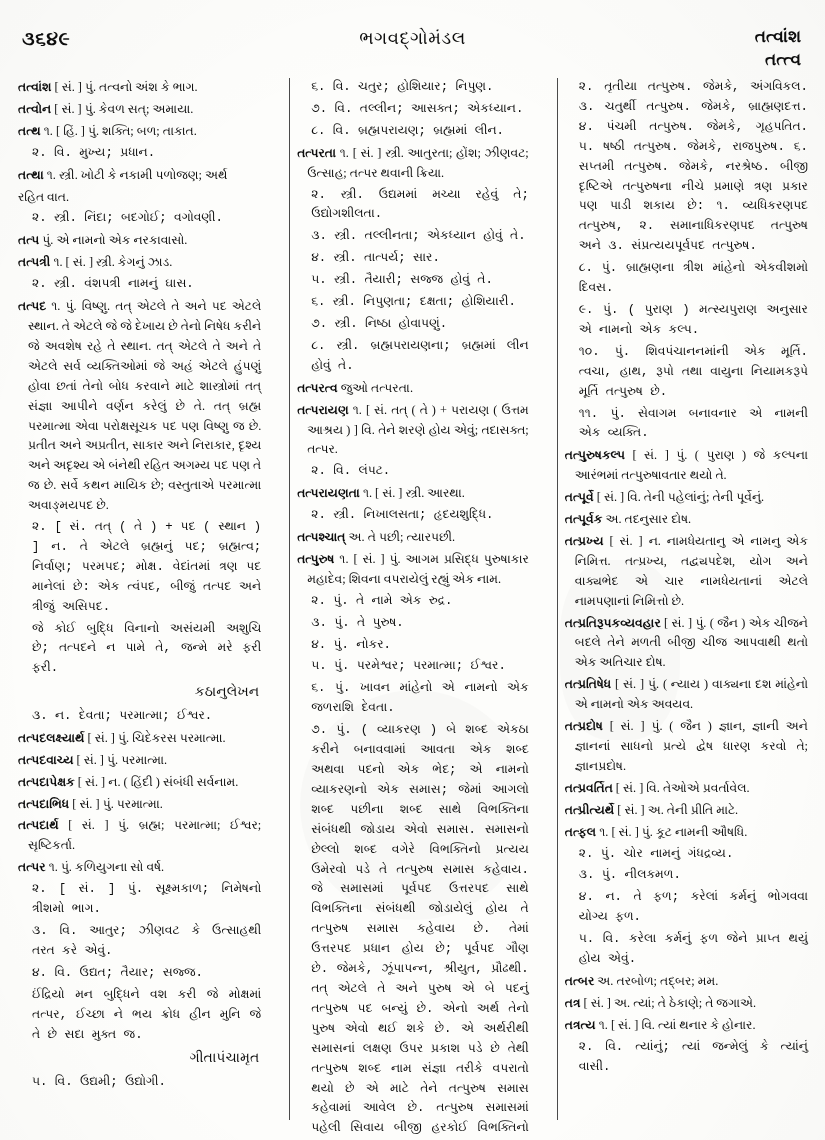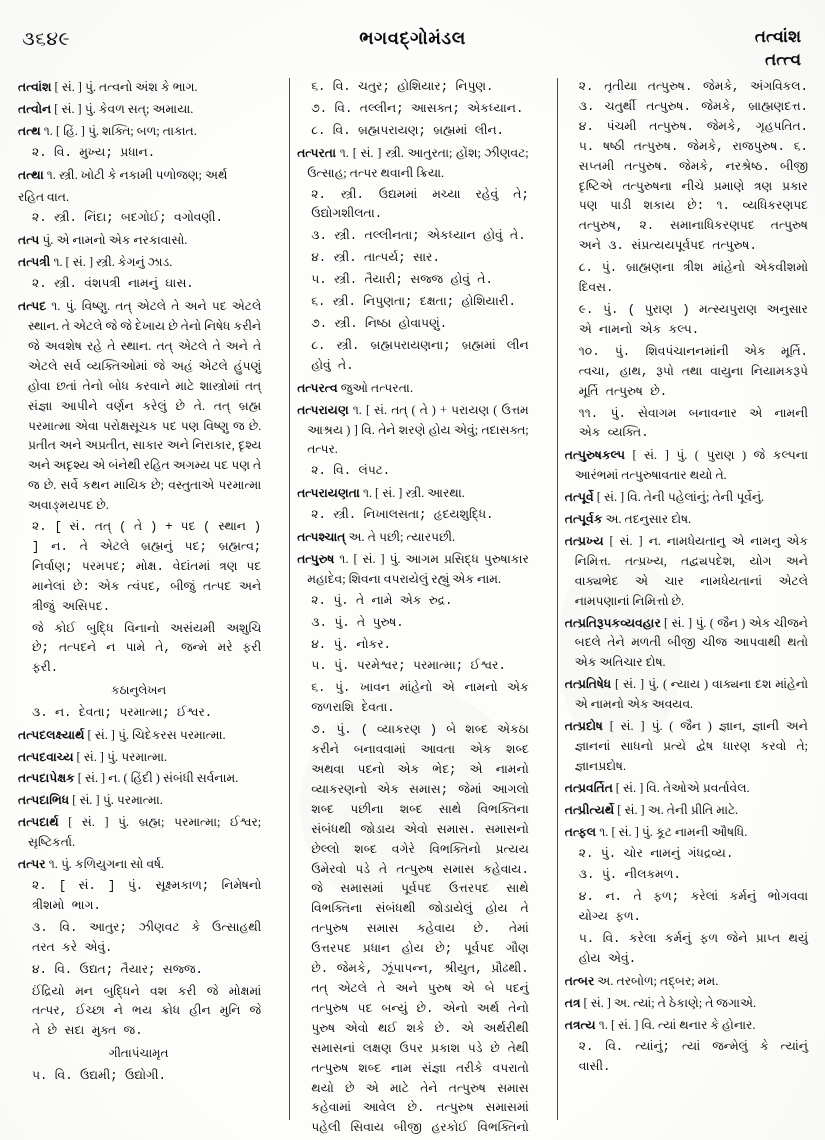--- a/index.html
+++ b/index.html
@@ -41,31 +41,31 @@
     top: 26px;
     left: 0;
     width: 825px;
     height: 54px;
   }
   .rh-left {
     position: absolute;
     left: 22px;
     top: 2px;
     font-size: 19px;
-    font-weight: normal;
+    font-weight: bold;
     letter-spacing: 0.5px;
   }
   .rh-center {
     position: absolute;
     left: 0;
     right: 0;
     top: 2px;
     text-align: center;
     font-size: 18px;
-    font-weight: bold;
+    font-weight: normal;
     letter-spacing: 0.5px;
   }
   .rh-right {
     position: absolute;
     right: 24px;
     top: 0px;
     text-align: right;
     font-size: 17px;
     font-weight: bold;
     line-height: 1.35;
@@ -118,23 +118,23 @@
   .cont {
     margin: 0 0 2px 0;
     padding-left: 0;
     text-align: justify;
   }
   .hw {
     font-weight: bold;
   }
   .cite {
     display: block;
-    text-align: center;
+    text-align: right;
     margin: 0 2px 3px 0;
-    font-size: 12px;
+    font-size: 14px;
   }
 </style>
 </head>
 <body>
 
 <div class="page">
 
   <div class="watermark wm1"></div>
   <div class="watermark wm2"></div>
 

